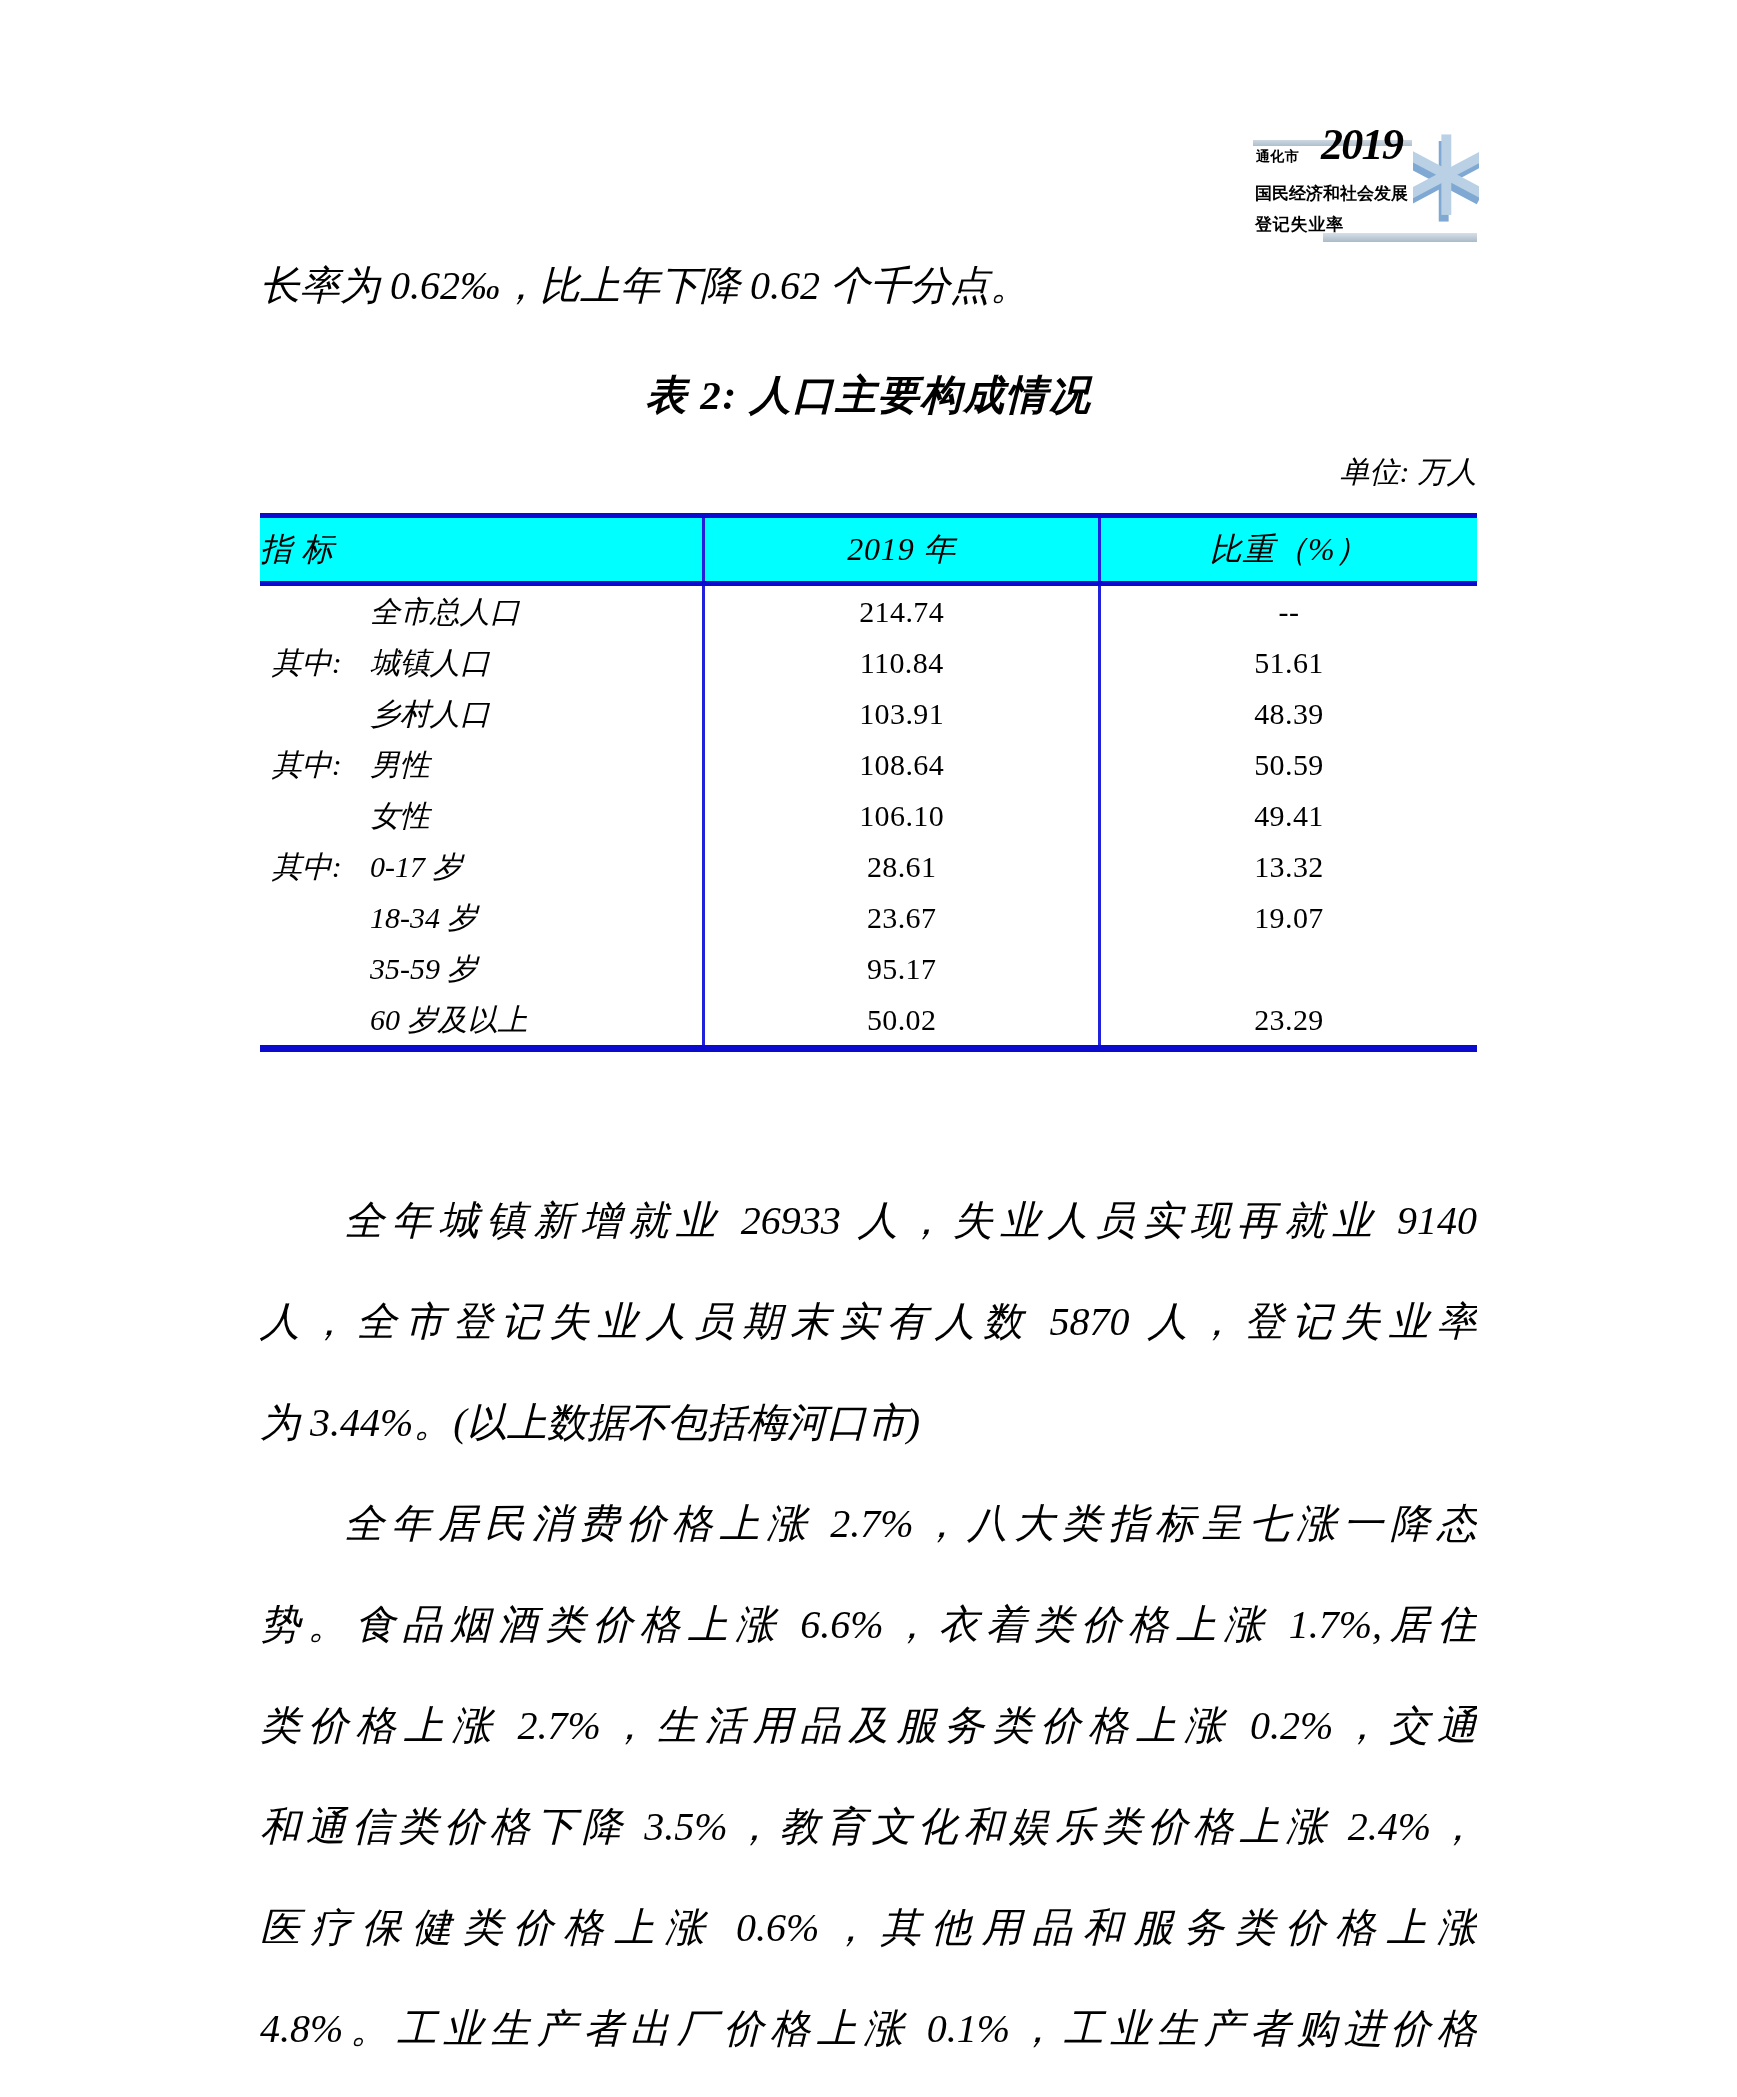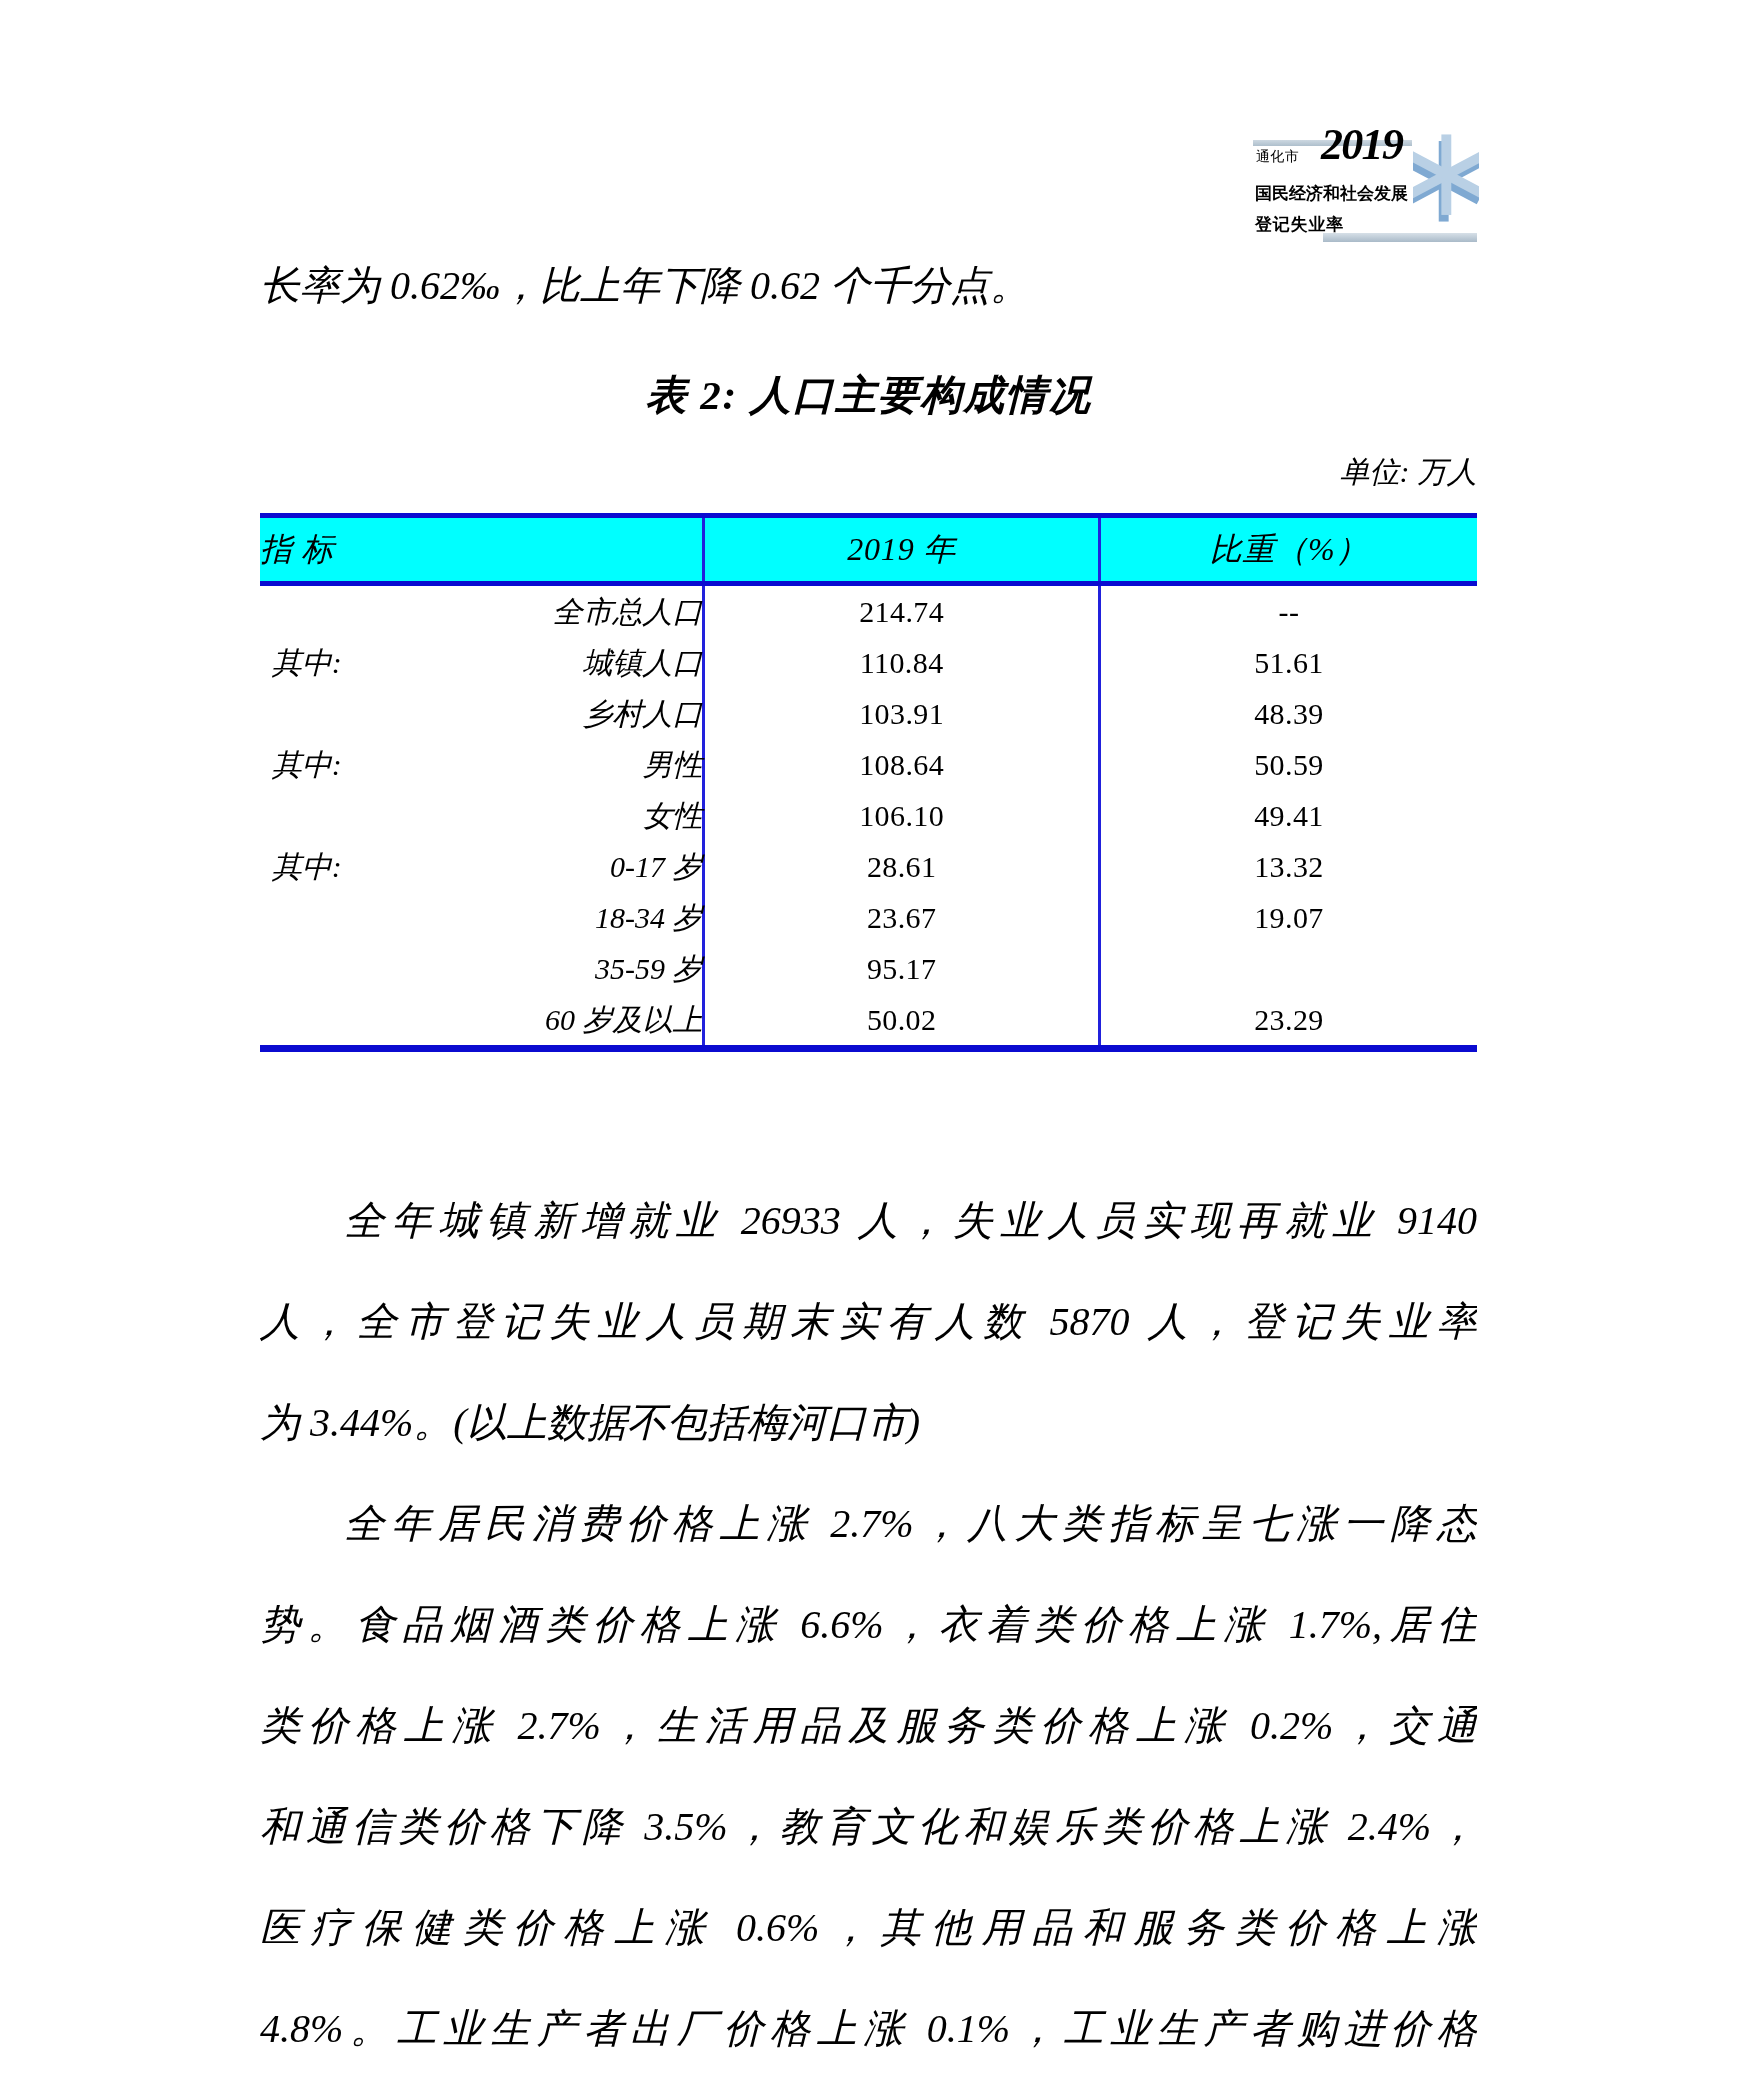--- a/index.html
+++ b/index.html
@@ -18,21 +18,21 @@
     position:absolute;left:3.4px;top:17.6px;width:159px;height:6.3px;
     background:linear-gradient(180deg,#cdd8e1 0%,#aebfcc 100%);
   }
   .logo-bar-bottom{
     position:absolute;left:73px;top:111px;width:154px;height:8.8px;
     background:linear-gradient(180deg,#d7e0e8 0%,#a9bac8 100%);
   }
   .logo-city{
     position:absolute;left:5.9px;top:26px;
     font-family:"Liberation Sans","DejaVu Sans",sans-serif;
-    font-weight:normal;font-size:14px;letter-spacing:0.4px;
+    font-weight:bold;font-size:14px;letter-spacing:0.4px;
   }
   .logo-year{
     position:absolute;left:71px;top:0.8px;
     font-family:"Liberation Serif","DejaVu Serif",serif;
     font-weight:bold;font-style:italic;font-size:44px;line-height:44px;
     letter-spacing:-1.7px;
   }
   .logo-line2{
     position:absolute;left:5px;top:60px;
     font-family:"Liberation Sans","DejaVu Sans",sans-serif;
@@ -83,21 +83,21 @@
     background:#00ffff;
     border-bottom:5.9px solid #0b0bd0;
     height:63px;
   }
   .thead-row .tcell{
     font-size:32px;line-height:63px;font-style:italic;
     letter-spacing:0.8px;
   }
   .drow{height:51px;}
   .drow .tcell{font-size:30px;line-height:51px;}
-  .ind-cell{display:flex;justify-content:space-between;}
+  .ind-cell{display:flex;}
   .ind-prefix{
     width:110px;padding-left:11.7px;box-sizing:border-box;
     font-style:italic;white-space:nowrap;
   }
   .ind-label{font-style:italic;white-space:nowrap;}
   .num{font-style:normal;letter-spacing:0.4px;}
 </style>
 </head>
 <body>
 

